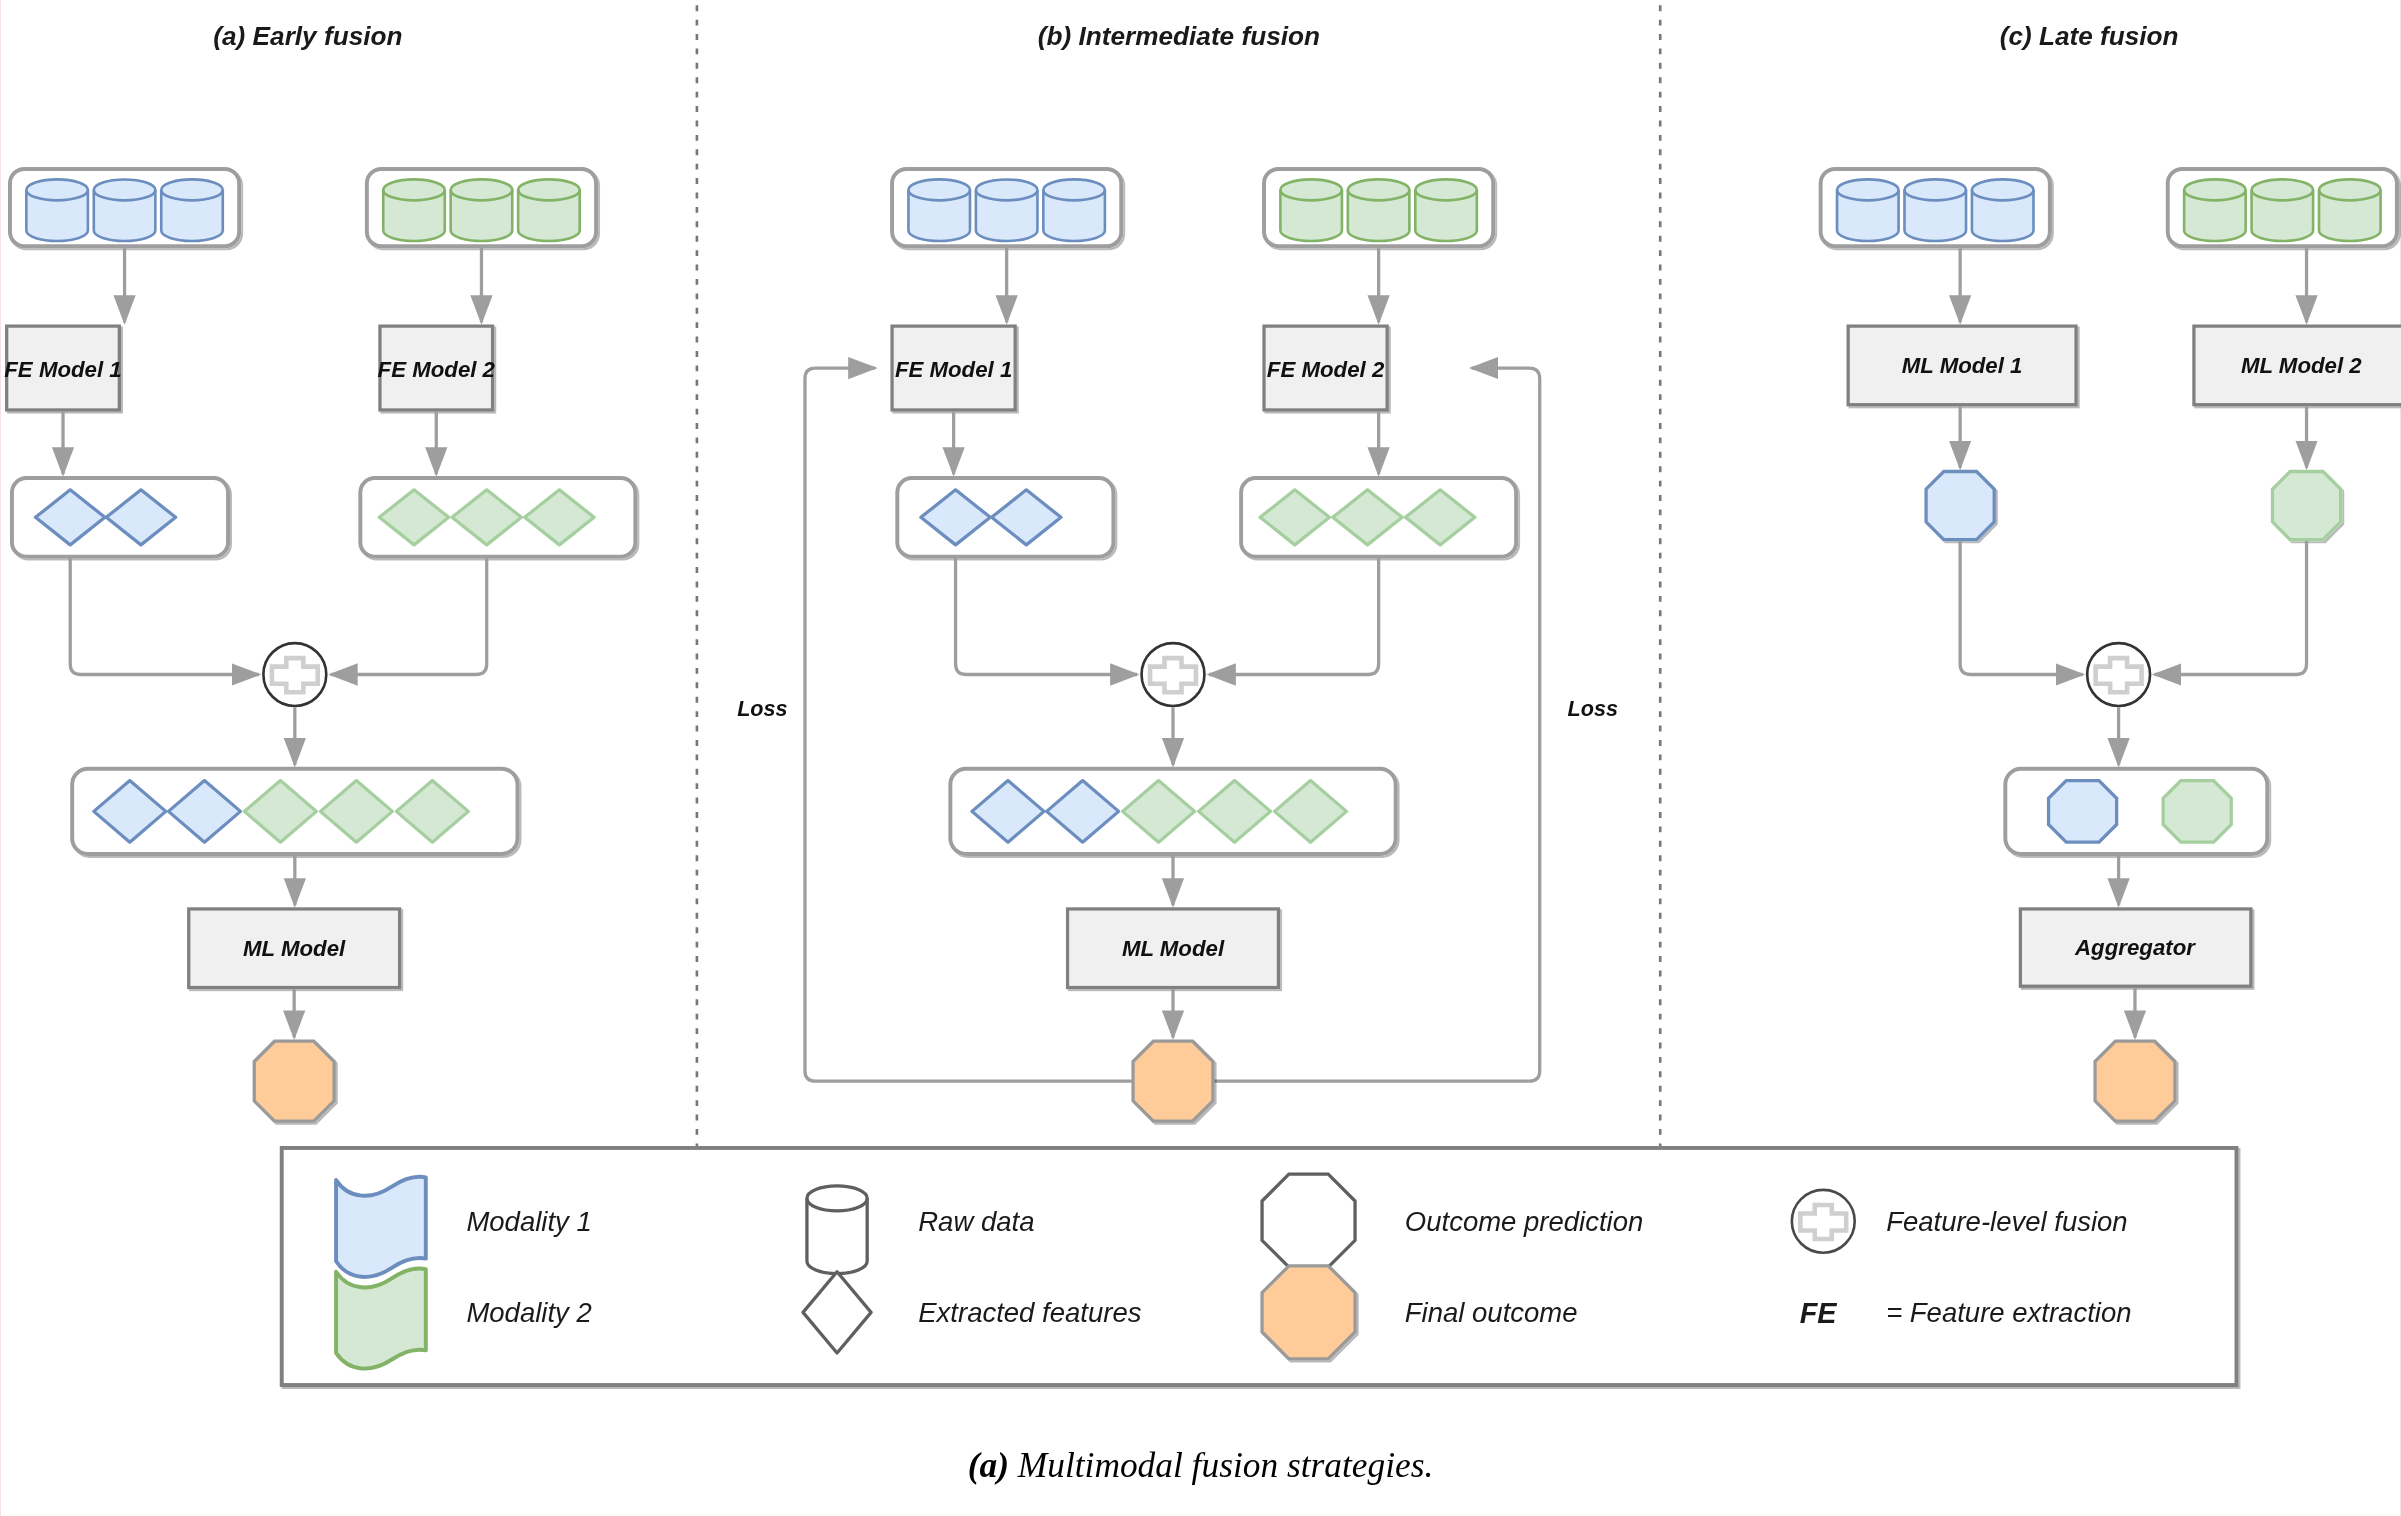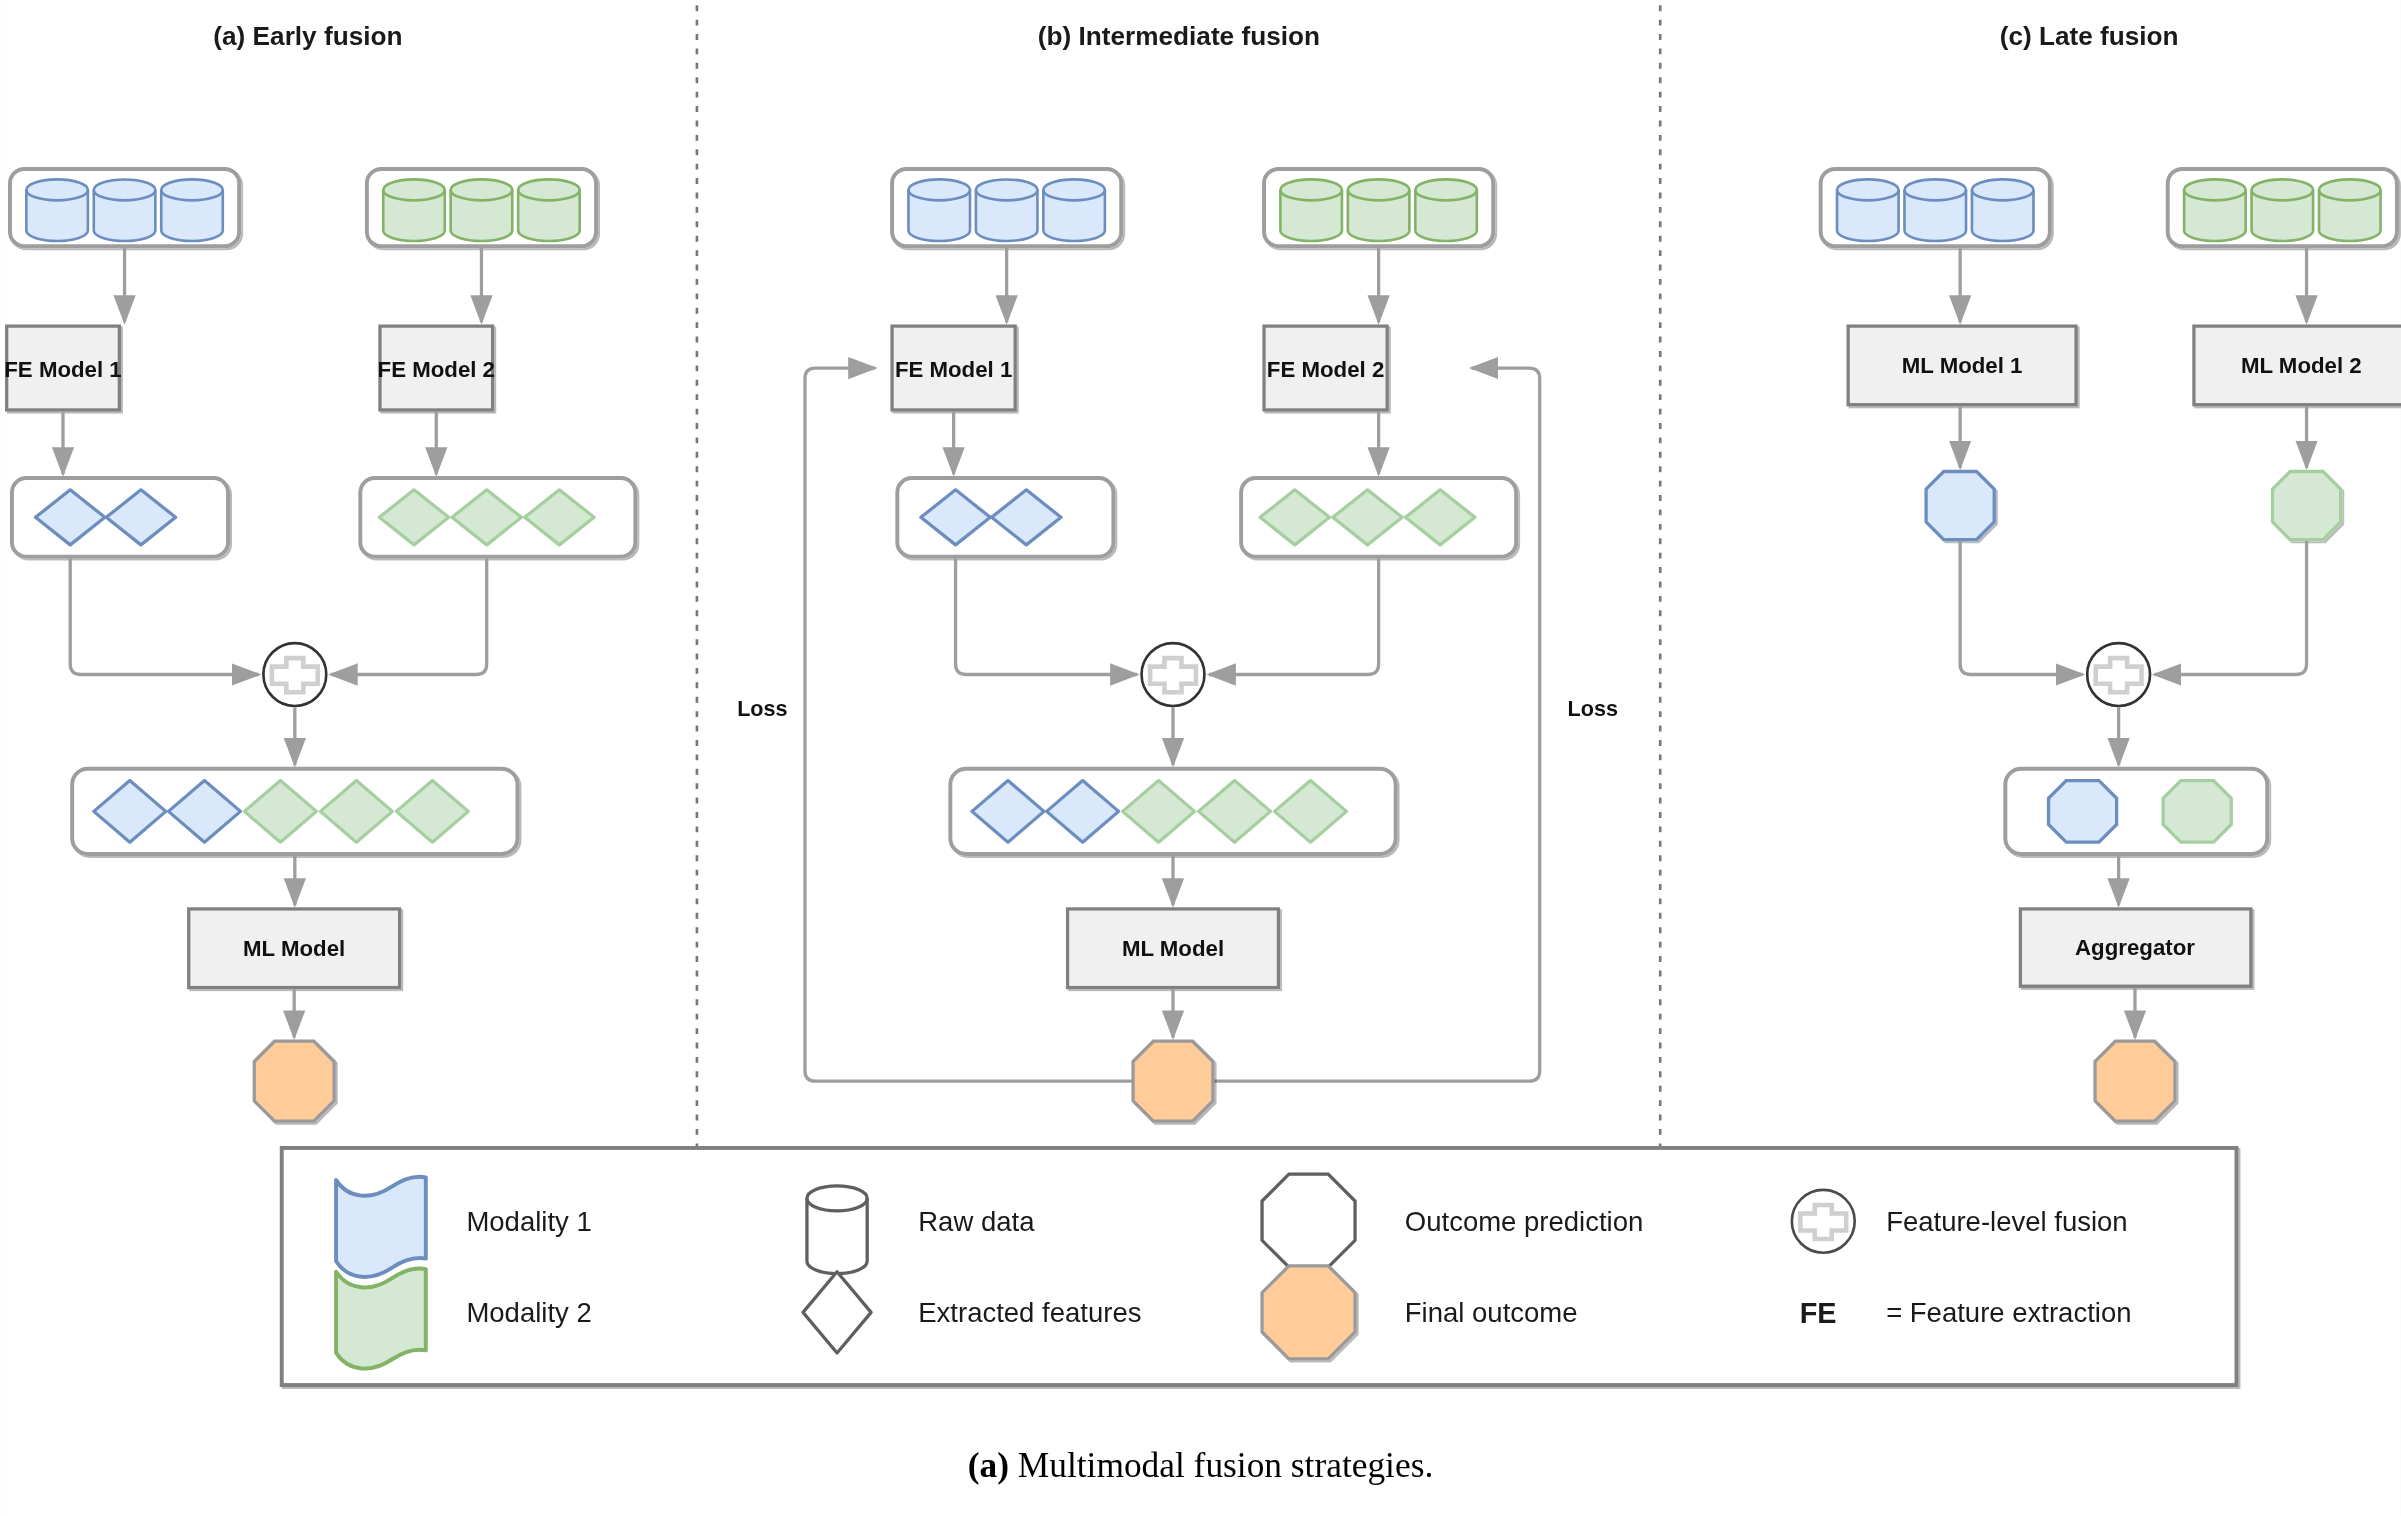--- a/index.html
+++ b/index.html
@@ -1,17 +1,17 @@
 <!DOCTYPE html>
 <html style="font-size:10.5px"><head>
 <meta charset="utf-8">
 <style>
   html,body{margin:0;padding:0;background:#ffffff;}
   body{font-family:"Liberation Sans", sans-serif;}
-  #stage{position:relative;width:2401px;height:1516px;background:#e5e5e5;overflow:hidden;}
+  #stage{position:relative;width:2401px;height:1516px;background:#be185d;overflow:hidden;font-style:italic;}
   #stage svg{position:absolute;left:0;top:0;width:2401px;height:1516px;}
   .colTitle{font-weight:bold;font-size:40px;fill:#1a1a1a;text-anchor:middle;font-family:"Liberation Sans",sans-serif;}
   .boxLabel{font-weight:bold;font-size:34px;fill:#111;text-anchor:middle;font-family:"Liberation Sans",sans-serif;}
   .lossLabel{font-weight:bold;font-size:33px;fill:#111;text-anchor:middle;font-family:"Liberation Sans",sans-serif;}
   .legendLabel{font-size:42px;fill:#1a1a1a;font-family:"Liberation Sans",sans-serif;dominant-baseline:middle;}
   .legendFE{font-size:44px;fill:#1a1a1a;font-weight:600;font-family:"Liberation Sans",sans-serif;dominant-baseline:middle;}
   .caption{font-size:54px;fill:#000;text-anchor:middle;font-family:"Liberation Serif",serif;}
   .captionBold{font-weight:bold;font-family:"Liberation Serif",serif;}
 </style>
 </head>

